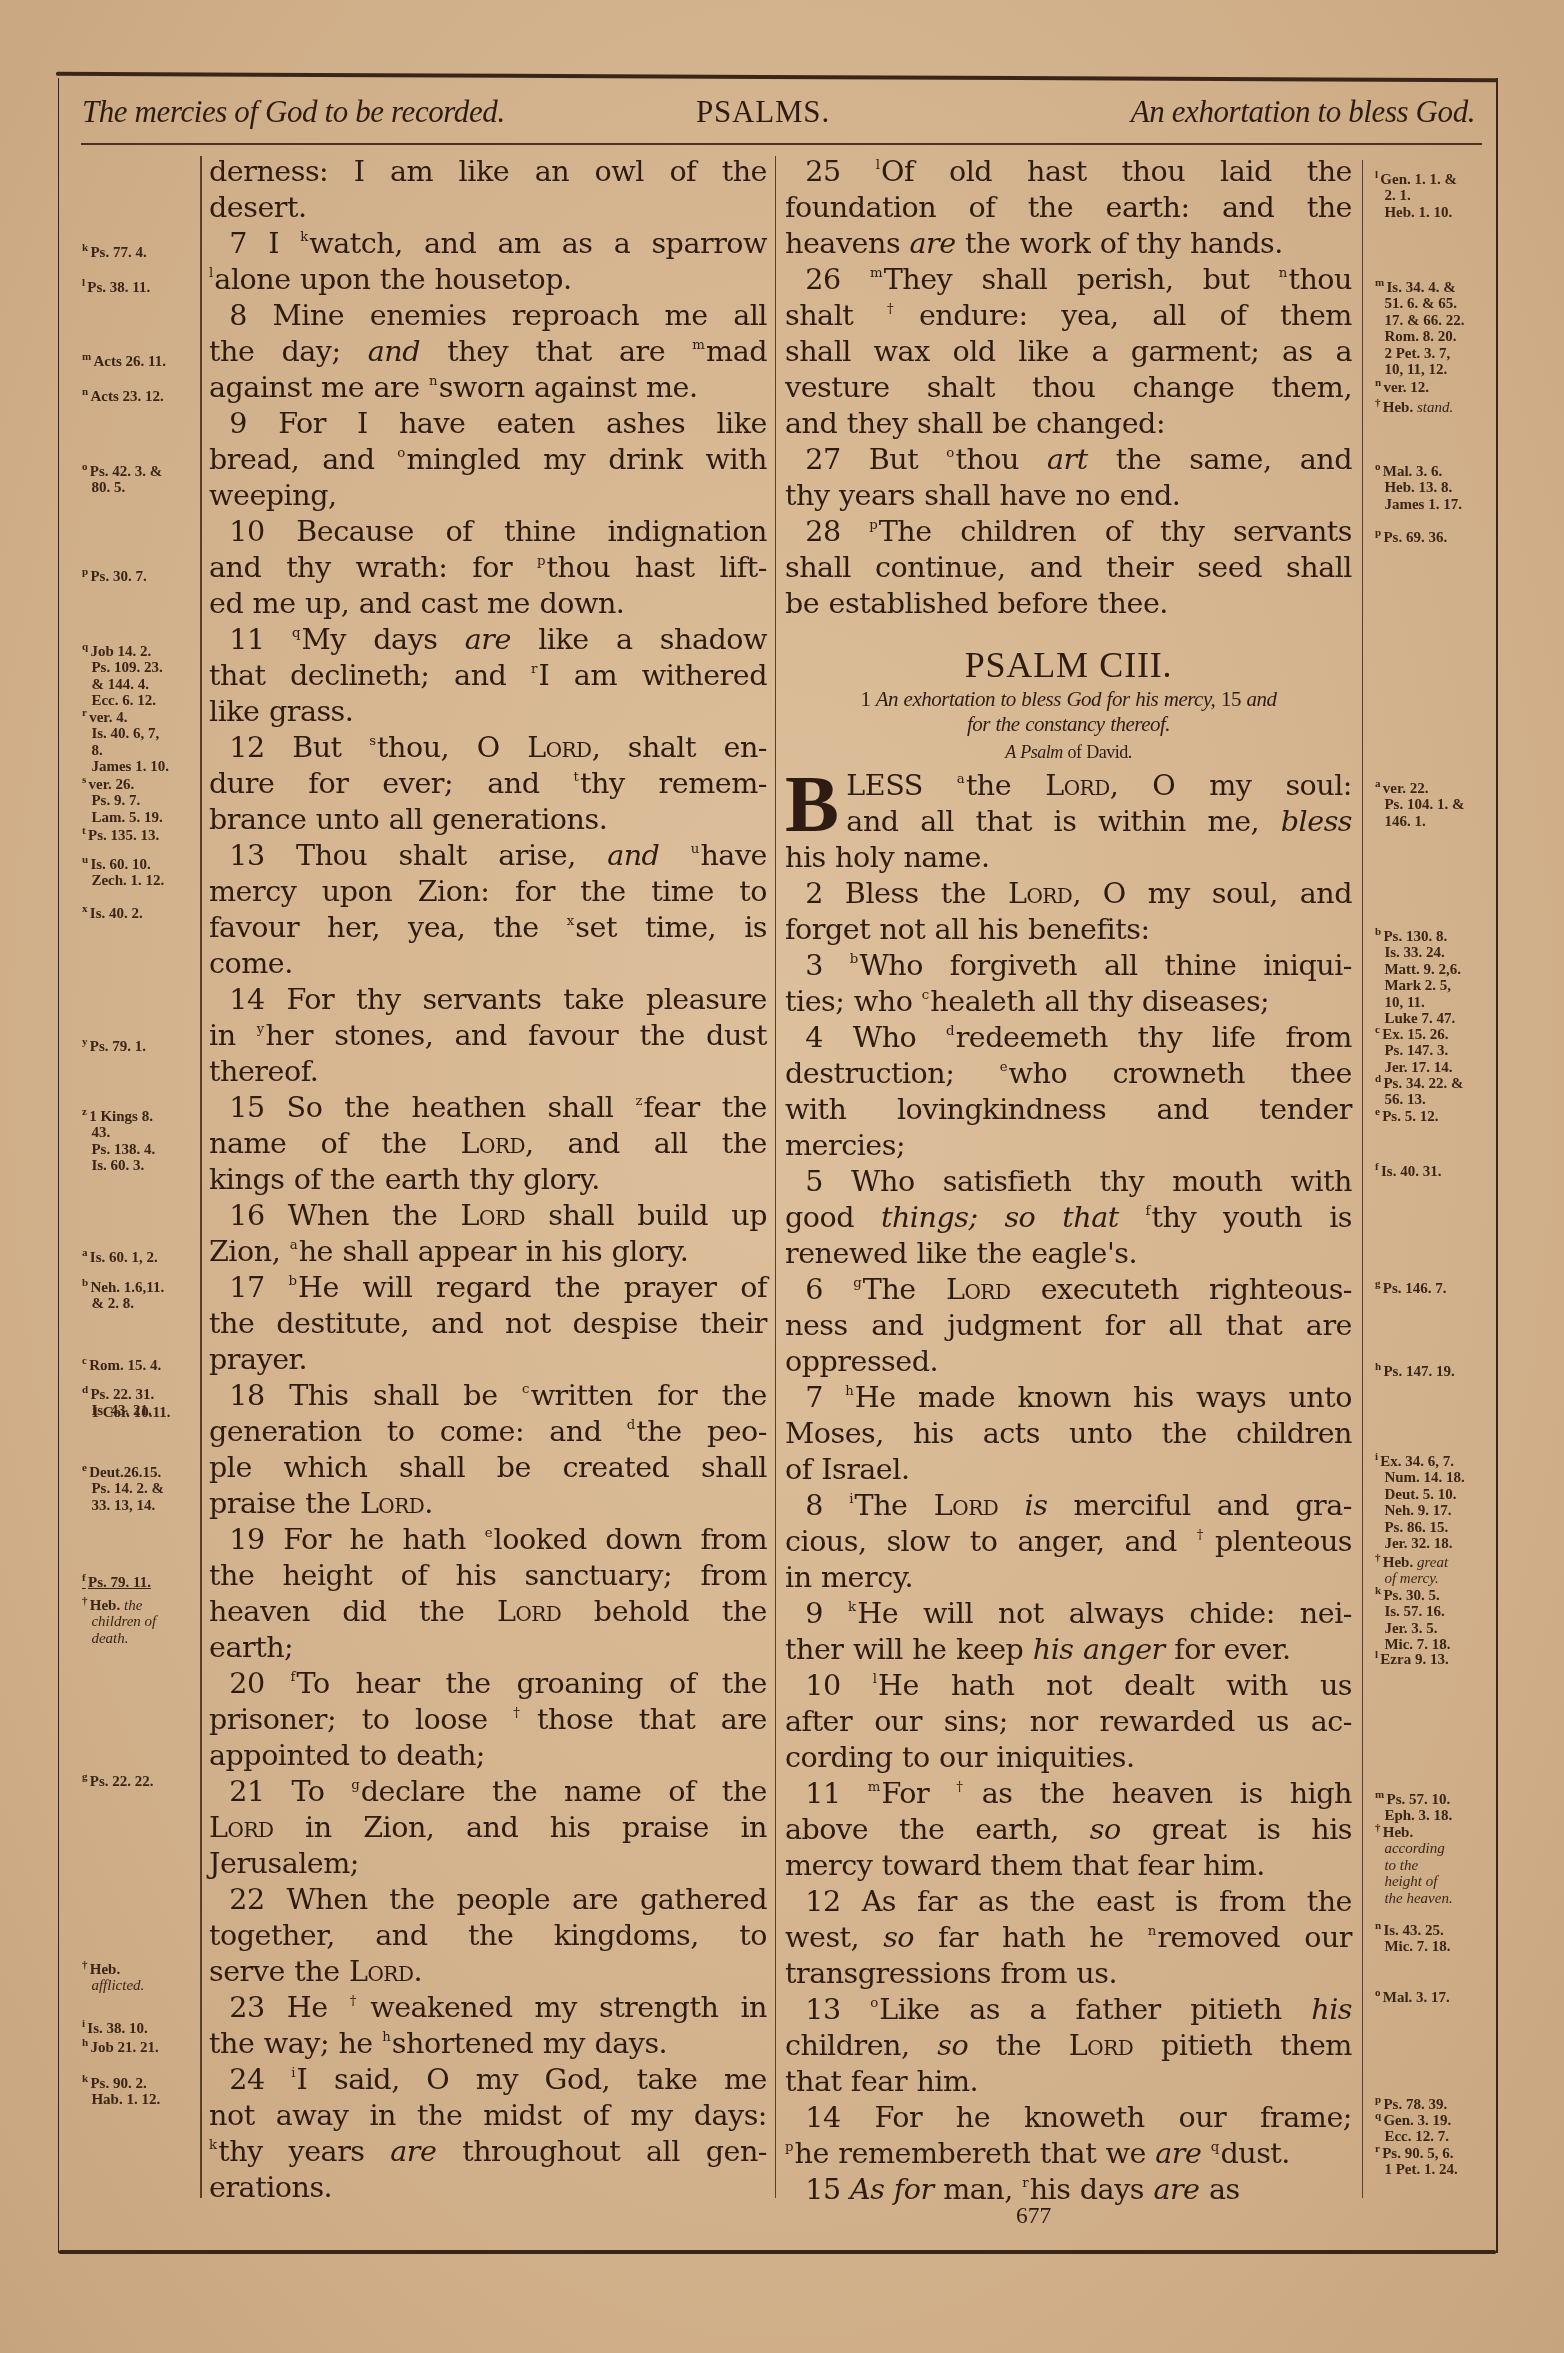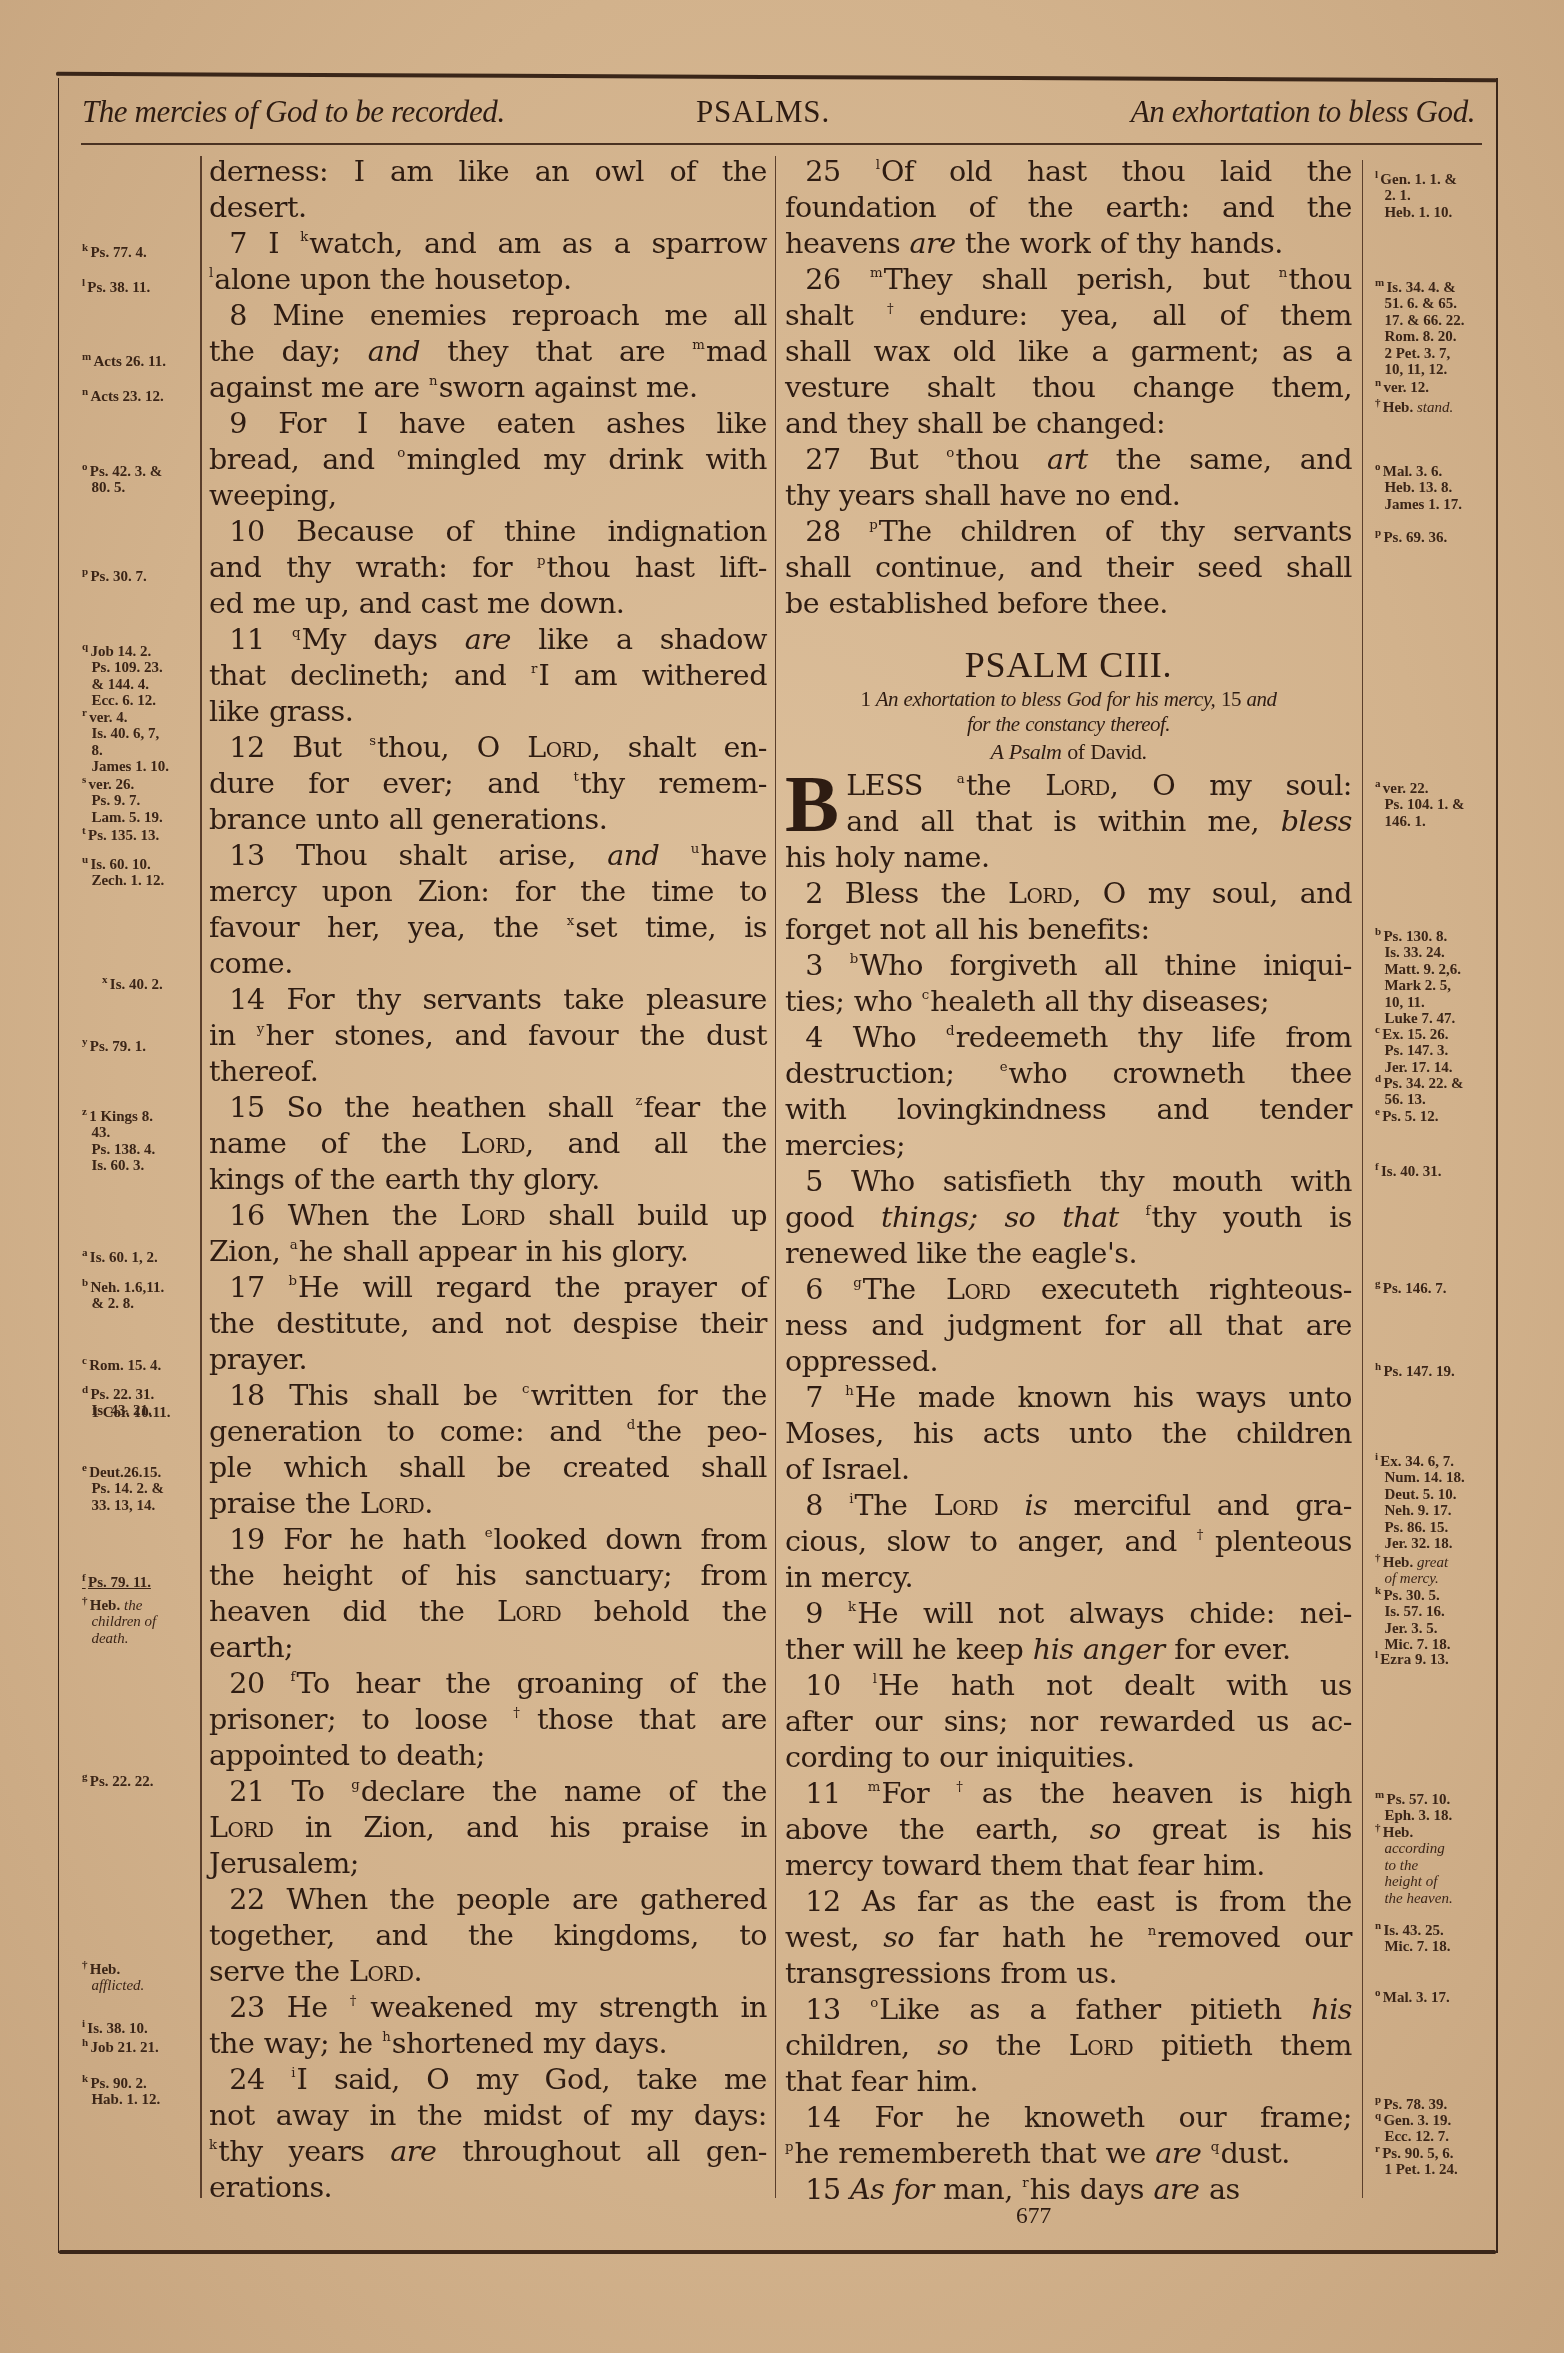--- a/index.html
+++ b/index.html
@@ -43,21 +43,21 @@
   .col .ln { display: block; white-space: nowrap; text-align: justify; text-align-last: justify; height: 36px; overflow: visible; }
   .col .ln.last { text-align-last: left; }
   .col sup { font-size: 13.3px; vertical-align: 11.7px; margin-right: 1.6px; line-height: 0; }
   .col .sc { font-variant: small-caps; }
   .col i { font-style: italic; }
   .col .indent { padding-left: 20.3px; }
 
   .psalm-title { text-align: center; font-family: "Liberation Serif", serif; font-size: 36px; line-height: 44px; letter-spacing: 0.8px; }
   .psalm-summary { text-align: center; font-family: "Liberation Serif", serif; font-size: 21px; line-height: 25px; font-style: italic; }
   .psalm-summary .num { font-style: normal; }
-  .psalm-super { text-align: center; font-family: "Liberation Serif", serif; font-size: 22px; line-height: 30px; }
+  .psalm-super { text-align: center; font-family: "Liberation Serif", serif; font-size: 18px; line-height: 30px; }
   .dropcap { float: left; font-family: "Liberation Serif", serif; font-size: 81px; line-height: 64px; margin: 4.7px 7.8px 0 0; font-weight: bold; }
   .page-number { position: absolute; left: 1016px; top: 2202px; font-family: "Liberation Serif", serif; font-size: 23.5px; }
 </style>
 </head>
 <body>
 
 <div class="rule-top"></div>
 <div class="frame"></div>
 
 <div class="running-head">
@@ -76,21 +76,21 @@
     <div class="mref" style="top: 274px;"><div><span class="key">l</span>Ps. 38. 11.</div></div>
     <div class="mref" style="top: 348px;"><div><span class="key">m</span>Acts 26. 11.</div></div>
     <div class="mref" style="top: 383px;"><div><span class="key">n</span>Acts 23. 12.</div></div>
     <div class="mref" style="top: 458px;"><div><span class="key">o</span>Ps. 42. 3. &amp;</div><div style="padding-left: 9.4px;">80. 5.</div></div>
     <div class="mref" style="top: 563px;"><div><span class="key">p</span>Ps. 30. 7.</div></div>
     <div class="mref" style="top: 638px;"><div><span class="key">q</span>Job 14. 2.</div><div style="padding-left: 9.4px;">Ps. 109. 23.</div><div style="padding-left: 9.4px;">&amp; 144. 4.</div><div style="padding-left: 9.4px;">Ecc. 6. 12.</div></div>
     <div class="mref" style="top: 704px;"><div><span class="key">r</span>ver. 4.</div><div style="padding-left: 9.4px;">Is. 40. 6, 7,</div><div style="padding-left: 9.4px;">8.</div><div style="padding-left: 9.4px;">James 1. 10.</div></div>
     <div class="mref" style="top: 771px;"><div><span class="key">s</span>ver. 26.</div><div style="padding-left: 9.4px;">Ps. 9. 7.</div><div style="padding-left: 9.4px;">Lam. 5. 19.</div></div>
     <div class="mref" style="top: 822px;"><div><span class="key">t</span>Ps. 135. 13.</div></div>
     <div class="mref" style="top: 851px;"><div><span class="key">u</span>Is. 60. 10.</div><div style="padding-left: 9.4px;">Zech. 1. 12.</div></div>
-    <div class="mref" style="top: 971px; margin-left: 20px;"><div><span class="key">x</span>Is. 40. 2.</div></div>
+    <div class="mref" style="top: 900px;"><div><span class="key">x</span>Is. 40. 2.</div></div>
     <div class="mref" style="top: 1033px;"><div><span class="key">y</span>Ps. 79. 1.</div></div>
     <div class="mref" style="top: 1103px;"><div><span class="key">z</span>1 Kings 8.</div><div style="padding-left: 9.4px;">43.</div><div style="padding-left: 9.4px;">Ps. 138. 4.</div><div style="padding-left: 9.4px;">Is. 60. 3.</div></div>
     <div class="mref" style="top: 1244px;"><div><span class="key">a</span>Is. 60. 1, 2.</div></div>
     <div class="mref" style="top: 1274px;"><div><span class="key">b</span>Neh. 1.6,11.</div><div style="padding-left: 9.4px;">&amp; 2. 8.</div></div>
     <div class="mref" style="top: 1352px;"><div><span class="key">c</span>Rom. 15. 4.</div><div style="padding-left: 9.4px; margin-top: 31px;">1 Cor. 10.11.</div></div>
     <div class="mref" style="top: 1381px;"><div><span class="key">d</span>Ps. 22. 31.</div><div style="padding-left: 9.4px;">Is. 43. 21.</div></div>
     <div class="mref" style="top: 1459px;"><div><span class="key">e</span>Deut.26.15.</div><div style="padding-left: 9.4px;">Ps. 14. 2. &amp;</div><div style="padding-left: 9.4px;">33. 13, 14.</div></div>
     <div class="mref" style="top: 1569px; text-decoration: underline;"><div><span class="key">f</span>Ps. 79. 11.</div></div>
     <div class="mref" style="top: 1592px;"><div><span class="key">†</span>Heb. <i>the</i></div><div style="padding-left: 9.4px;"><i>children of</i></div><div style="padding-left: 9.4px;"><i>death.</i></div></div>
     <div class="mref" style="top: 1768px;"><div><span class="key">g</span>Ps. 22. 22.</div></div>

